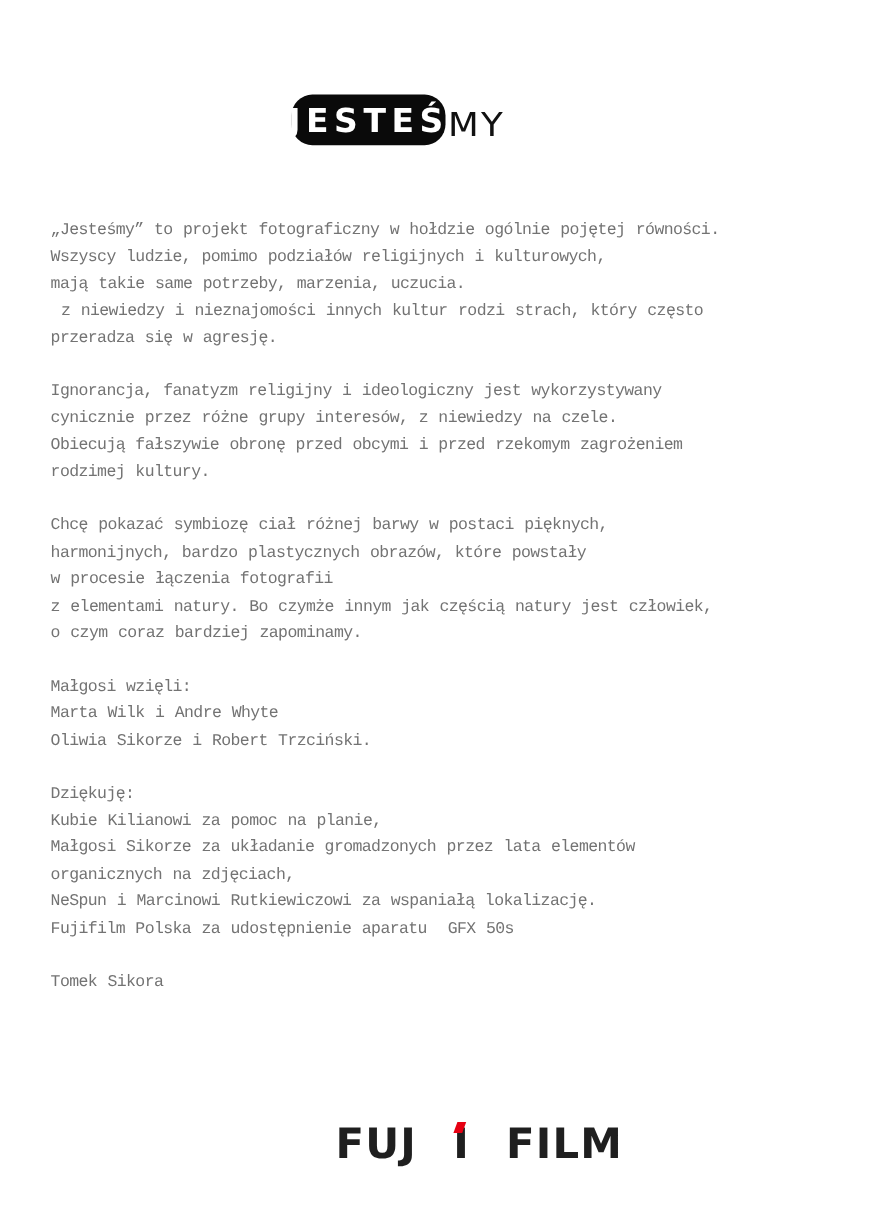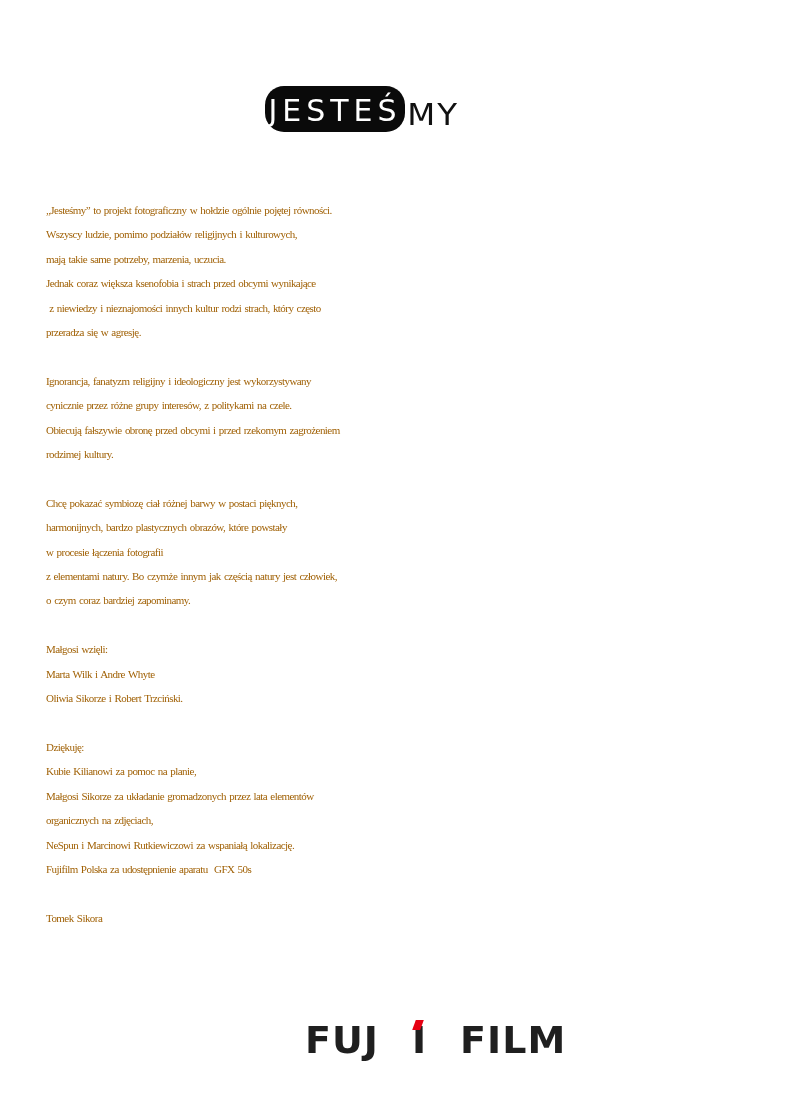--- a/index.html
+++ b/index.html
@@ -27,47 +27,47 @@
       color: #ffffff;
       height: 46px;
       width: 140px;
       display: flex;
       align-items: center;
       justify-content: center;
       box-sizing: border-box;
       padding-top: 4px;
       font-family: "DejaVu Sans", sans-serif;
       font-size: 30px;
-      font-weight: normal;
+      font-weight: bold;
       letter-spacing: 5px;
       line-height: 1;
       border-radius: 19px;
     }
     .logo-tail {
       font-family: "DejaVu Sans", sans-serif;
       font-size: 30px;
       color: #111111;
       letter-spacing: 2px;
       line-height: 1;
       padding-left: 2px;
       padding-bottom: 2px;
       transform: scaleX(1.08);
       transform-origin: left bottom;
     }
     .content {
       position: absolute;
       left: 46px;
       top: 198px;
       width: 730px;
-      font-family: Liberation Serif, serif;
-      font-size: 11px;
+      font-family: Liberation Mono, monospace;
+      font-size: 15px;
       line-height: 24.4px;
       letter-spacing: -0.55px;
       word-spacing: 1px;
-      color: #a16207;
+      color: #737373;
     }
     .para {
       margin: 0 0 24.4px 0;
     }
     .line {
       display: block;
       white-space: pre;
     }
     .brand {
       position: absolute;
@@ -106,27 +106,26 @@
     <span>JESTEŚ</span>
   </div>
   <span class="logo-tail">MY</span>
 </div>
 
 <div class="content">
   <p class="para">
     <span class="line">„Jesteśmy” to projekt fotograficzny w hołdzie ogólnie pojętej równości.</span>
     <span class="line">Wszyscy ludzie, pomimo podziałów religijnych i kulturowych,</span>
     <span class="line">mają takie same potrzeby, marzenia, uczucia.</span>
-    <span class="line">Jednak coraz większa ksenofobia i strach przed obcymi wynikające</span>
     <span class="line"> z niewiedzy i nieznajomości innych kultur rodzi strach, który często</span>
     <span class="line">przeradza się w agresję.</span>
   </p>
   <p class="para">
     <span class="line">Ignorancja, fanatyzm religijny i ideologiczny jest wykorzystywany</span>
-    <span class="line">cynicznie przez różne grupy interesów, z politykami na czele.</span>
+    <span class="line">cynicznie przez różne grupy interesów, z niewiedzy na czele.</span>
     <span class="line">Obiecują fałszywie obronę przed obcymi i przed rzekomym zagrożeniem</span>
     <span class="line">rodzimej kultury.</span>
   </p>
   <p class="para">
     <span class="line">Chcę pokazać symbiozę ciał różnej barwy w postaci pięknych,</span>
     <span class="line">harmonijnych, bardzo plastycznych obrazów, które powstały</span>
     <span class="line">w procesie łączenia fotografii</span>
     <span class="line">z elementami natury. Bo czymże innym jak częścią natury jest człowiek,</span>
     <span class="line">o czym coraz bardziej zapominamy.</span>
   </p>

